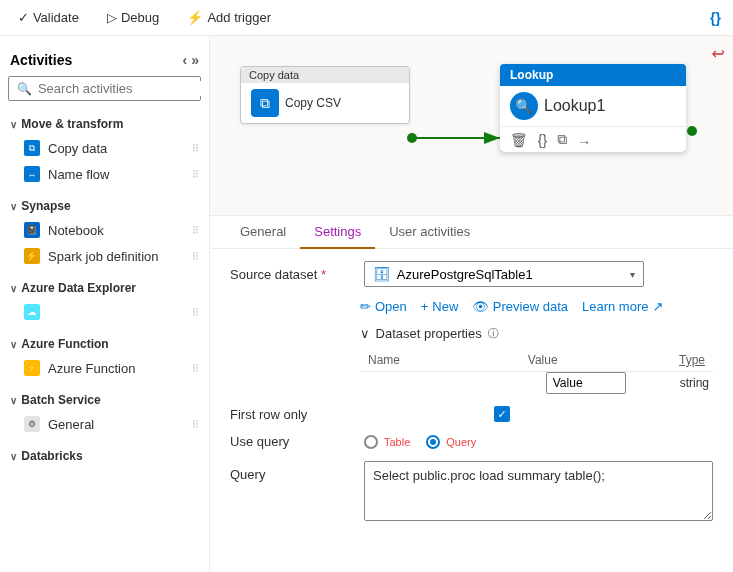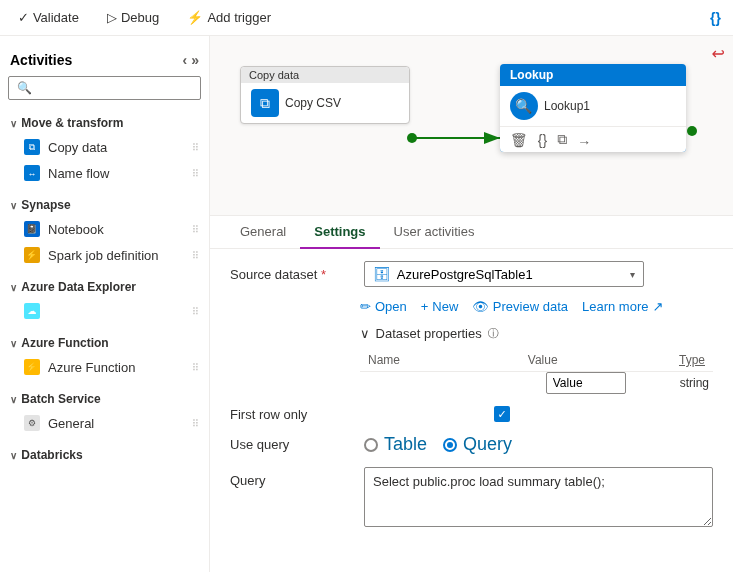--- a/index.html
+++ b/index.html
@@ -97,39 +97,39 @@
       background: #fff; border-radius: 0 0 4px 4px;
       display: flex; flex-direction: column;
     }
     .lookup-body-row {
       display: flex; align-items: center; gap: 6px; padding: 6px 10px;
     }
     .lookup-search-icon {
       width: 28px; height: 28px; background: #0078d4; border-radius: 50%;
       display: flex; align-items: center; justify-content: center; color: white; font-size: 14px;
     }
-    .lookup-name { font-size: 12px; color: #323130; }
+    .lookup-name { font-size: 16px; color: #323130; }
     .lookup-actions {
       display: flex; gap: 10px; padding: 4px 10px; border-top: 1px solid #edebe9;
       align-items: center;
     }
     .lookup-action-icon { color: #605e5c; cursor: pointer; font-size: 14px; }
 
     
     .bottom-panel {
       flex: 1; background: #fff; overflow-y: auto; display: flex; flex-direction: column;
     }
     .tabs {
       display: flex; border-bottom: 1px solid #edebe9; padding: 0 16px;
     }
     .tab {
       padding: 8px 14px; font-size: 13px; cursor: pointer; color: #605e5c;
       border-bottom: 2px solid transparent; margin-bottom: -1px;
     }
-    .tab.active { color: #14532d; border-bottom: 2px solid #a21caf; font-weight: 700; }
+    .tab.active { color: #a21caf; border-bottom: 2px solid #a16207; font-weight: 400; }
 
     .settings-content { padding: 12px 20px; display: flex; flex-direction: column; gap: 12px; }
 
     .form-row {
       display: flex; align-items: center; gap: 14px;
     }
     .form-label {
       min-width: 120px; font-size: 13px; color: #323130;
     }
     .form-label .required { color: #d13438; }
@@ -181,21 +181,21 @@
     .radio-row { display: flex; align-items: center; gap: 16px; margin-left: 0; }
     .radio-option { display: flex; align-items: center; gap: 6px; cursor: pointer; }
     .radio-circle {
       width: 14px; height: 14px; border-radius: 50%; border: 2px solid #8a8886;
       display: flex; align-items: center; justify-content: center;
     }
     .radio-circle.selected { border-color: #0078d4; }
     .radio-circle.selected::after {
       content: ''; width: 6px; height: 6px; background: #0078d4; border-radius: 50%;
     }
-    .radio-label { font-size: 18px; color: #0369a1; }
+    .radio-label { font-size: 11px; color: #ef4444; }
 
     .query-textarea {
       border: 1px solid #8a8886; border-radius: 2px; padding: 6px 8px;
       font-size: 13px; width: 100%; min-height: 60px; resize: vertical;
       font-family: 'Segoe UI', sans-serif; color: #323130;
     }
     .scroll-indicator { position: absolute; top: 8px; right: 8px; color: #d13438; font-size: 16px; }
 
     svg.connector-line { position: absolute; top: 0; left: 0; width: 100%; height: 100%; pointer-events: none; overflow: visible; }
   </style>
@@ -223,20 +223,21 @@
   <div class="sidebar">
     <div class="sidebar-header">
       <span>Activities</span>
       <div class="sidebar-header-icons">
         <span>‹</span>
         <span>»</span>
       </div>
     </div>
     <div class="search-box">
       <span class="search-icon">🔍</span>
+      <input type="text" placeholder="Search activities" style="">
     </div>
 
     <div class="sidebar-section">
       <div class="sidebar-group-header">
         <span class="chevron">∨</span>
         <span>Move &amp; transform</span>
       </div>
       <div class="sidebar-item">
         <div class="sidebar-item-left">
           <div class="item-icon icon-copy">⧉</div>

